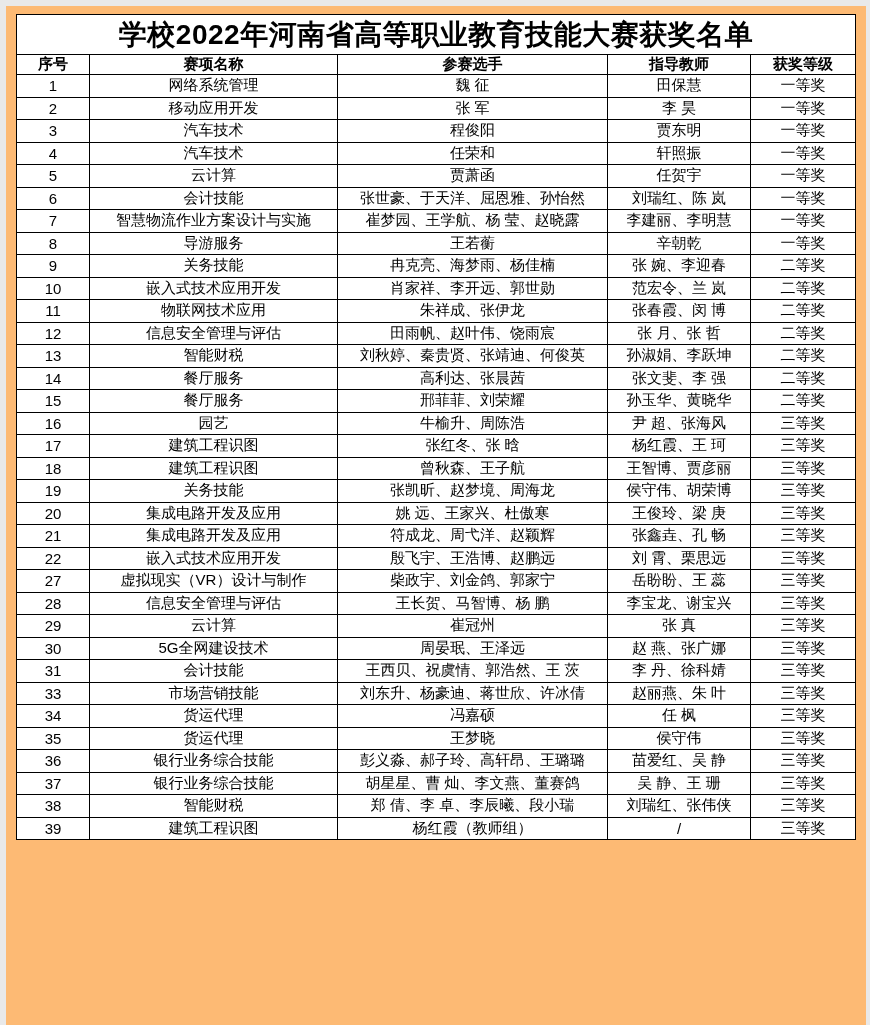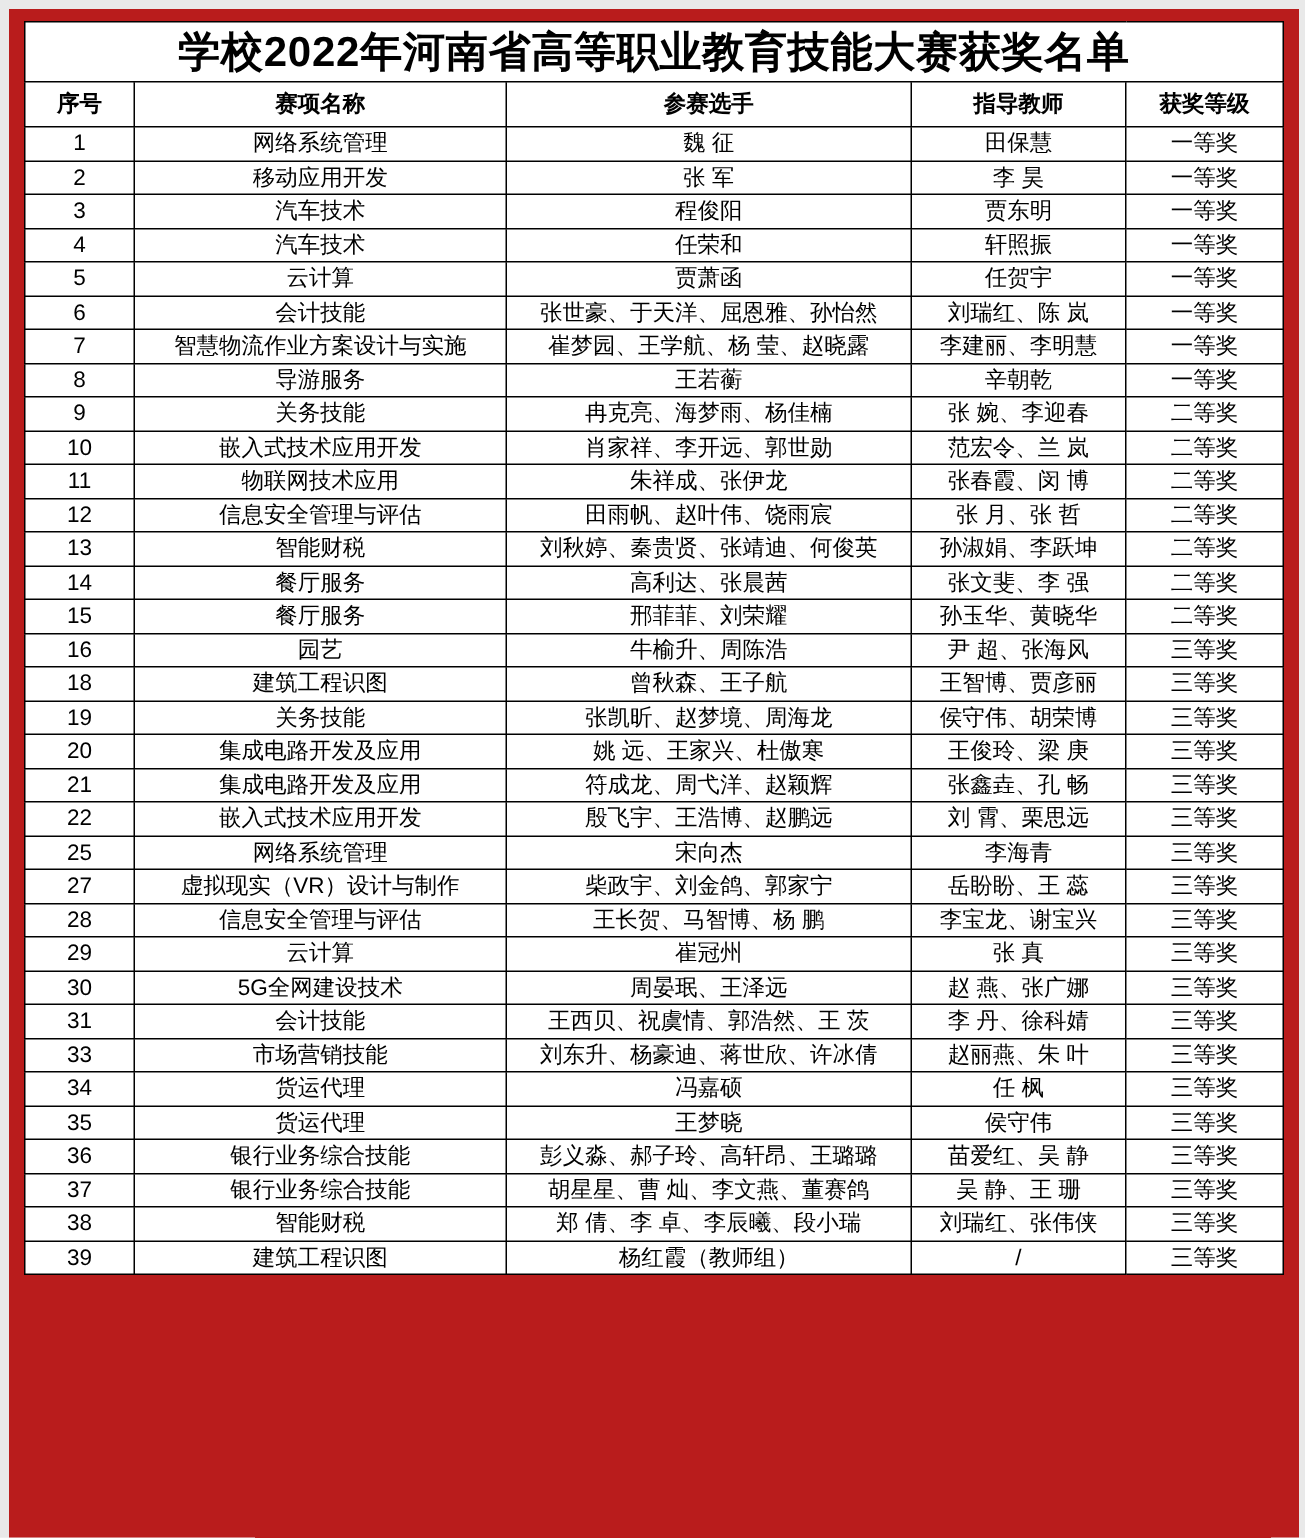--- a/index.html
+++ b/index.html
@@ -11,21 +11,21 @@
     background: #e9e9e9;
     font-family: "Liberation Sans", "DejaVu Sans", sans-serif;
     color: #000;
   }
   .sheet {
     position: absolute;
     left: 6px;
     top: 6px;
     width: 860px;
     height: 1019px;
-    background: #b91c1c;
+    background: #fdba74;
   }
   table.awards {
     border-collapse: collapse;
     table-layout: fixed;
     margin: 8px 0 0 10px;
     width: 839px;
     background: #ffffff;
   }
   table.awards th, table.awards td {
     border: 1.5px solid #000000;
@@ -35,21 +35,21 @@
     overflow: hidden;
     white-space: nowrap;
   }
   .title-cell {
     height: 40px;
     font-size: 28px;
     font-weight: bold;
     letter-spacing: 0.5px;
   }
   .header-row th {
-    height: 30px;
+    height: 20px;
     font-size: 15px;
     font-weight: bold;
     margin-top: 27px;
   }
   tbody td {
     height: 22.5px;
     font-size: 15px;
     font-weight: normal;
   }
 </style>
@@ -184,20 +184,27 @@
           <td>二等奖</td>
         </tr>
         <tr>
           <td>16</td>
           <td>园艺</td>
           <td>牛榆升、周陈浩</td>
           <td>尹 超、张海风</td>
           <td>三等奖</td>
         </tr>
         <tr>
+          <td>17</td>
+          <td>建筑工程识图</td>
+          <td>张红冬、张 晗</td>
+          <td>杨红霞、王 珂</td>
+          <td>三等奖</td>
+        </tr>
+        <tr>
           <td>18</td>
           <td>建筑工程识图</td>
           <td>曾秋森、王子航</td>
           <td>王智博、贾彦丽</td>
           <td>三等奖</td>
         </tr>
         <tr>
           <td>19</td>
           <td>关务技能</td>
           <td>张凯昕、赵梦境、周海龙</td>
@@ -216,27 +223,20 @@
           <td>集成电路开发及应用</td>
           <td>符成龙、周弋洋、赵颖辉</td>
           <td>张鑫垚、孔 畅</td>
           <td>三等奖</td>
         </tr>
         <tr>
           <td>22</td>
           <td>嵌入式技术应用开发</td>
           <td>殷飞宇、王浩博、赵鹏远</td>
           <td>刘 霄、栗思远</td>
-          <td>三等奖</td>
-        </tr>
-        <tr>
-          <td>25</td>
-          <td>网络系统管理</td>
-          <td>宋向杰</td>
-          <td>李海青</td>
           <td>三等奖</td>
         </tr>
         <tr>
           <td>27</td>
           <td>虚拟现实（VR）设计与制作</td>
           <td>柴政宇、刘金鸽、郭家宁</td>
           <td>岳盼盼、王 蕊</td>
           <td>三等奖</td>
         </tr>
         <tr>

